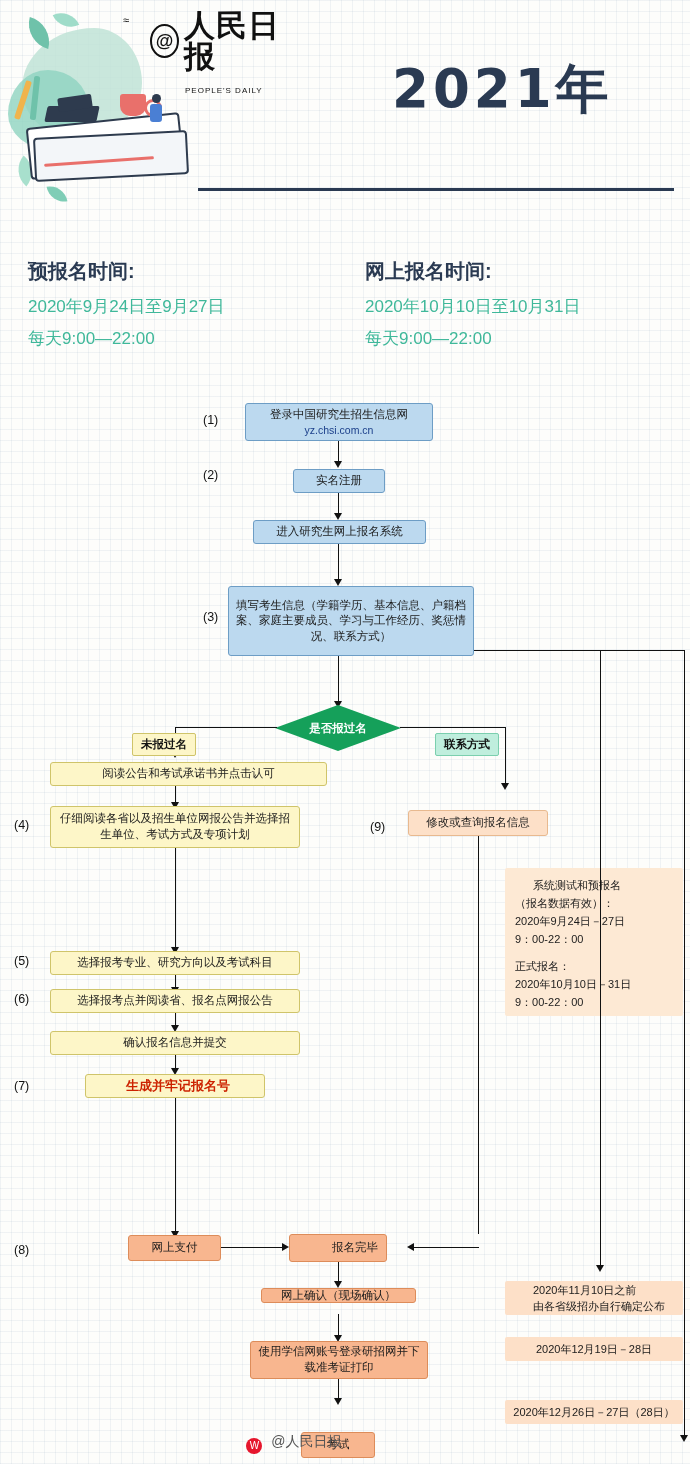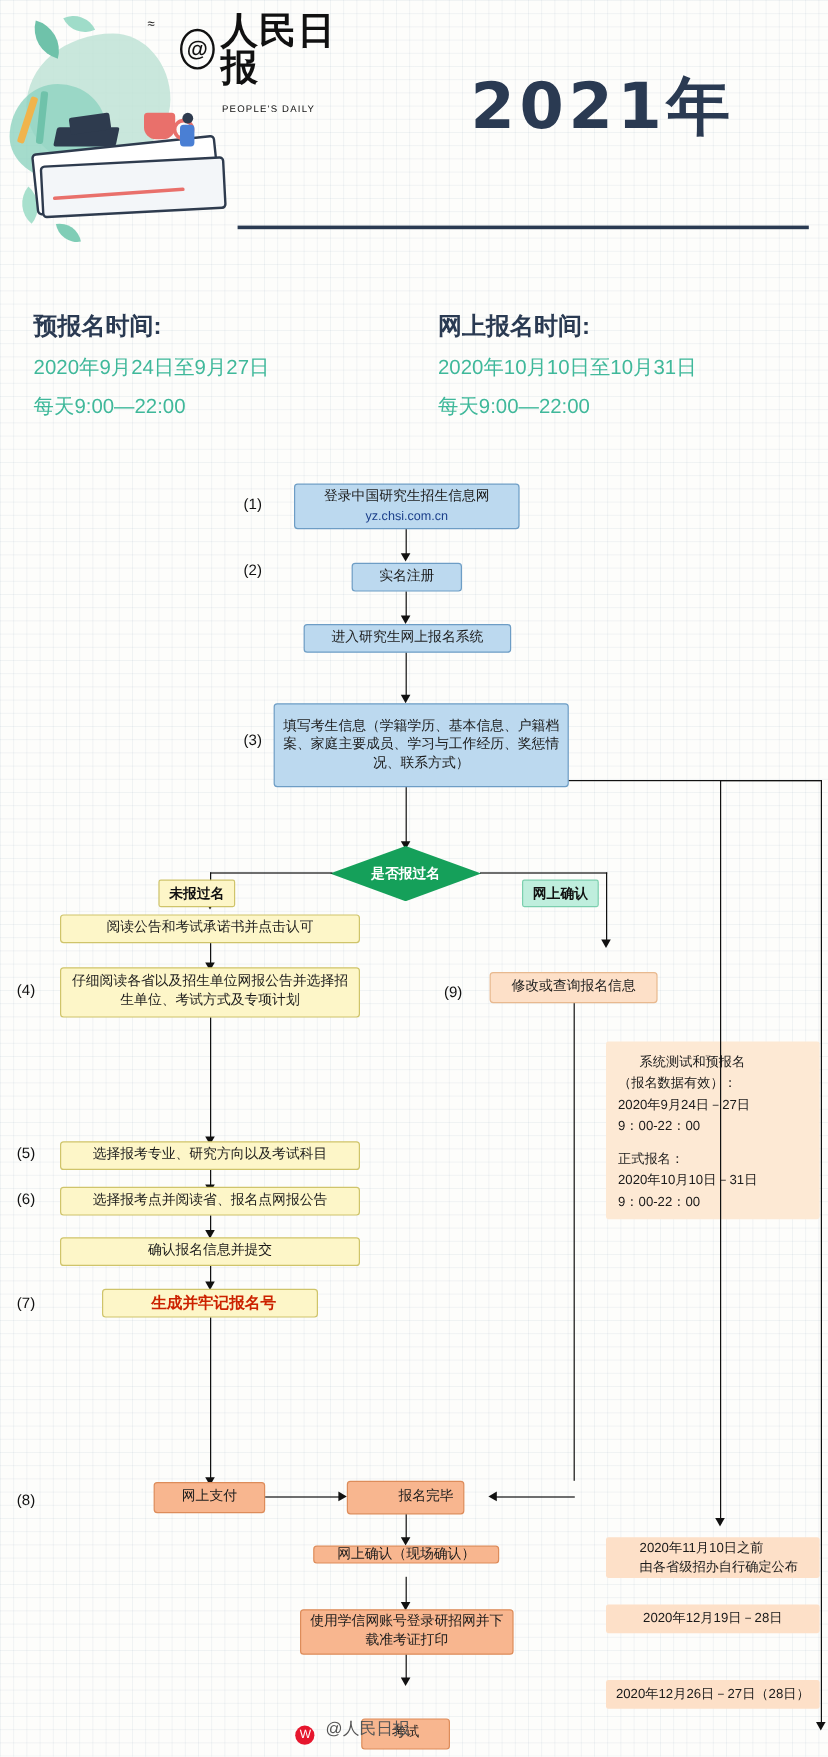--- a/index.html
+++ b/index.html
@@ -211,23 +211,23 @@
   </div>
 
   <div class="ln hl" style="left:175px;top:727px;width:102px;"></div>
   <div class="ln vl" style="left:175px;top:727px;height:25px;"></div>
   <div class="arrow-d" style="left:171px;top:751px;"></div>
   <div class="tag" style="left:132px;top:733px;">未报过名</div>
 
   <div class="ln hl" style="left:400px;top:727px;width:106px;"></div>
   <div class="ln vl" style="left:505px;top:727px;height:57px;"></div>
   <div class="arrow-d" style="left:501px;top:783px;"></div>
-  <div class="tag green" style="left:435px;top:733px;">网上确认</div>
-
-  <div class="node yellow" style="left:50px;top:762px;width:250px;height:24px;">阅读公告和考试承诺书并点击认可</div>
+  <div class="tag green" style="left:435px;top:733px;">联系方式</div>
+
+  <div class="node yellow" style="left:50px;top:762px;width:277px;height:24px;">阅读公告和考试承诺书并点击认可</div>
   <div class="ln vl" style="left:175px;top:786px;height:17px;"></div>
   <div class="arrow-d" style="left:171px;top:802px;"></div>
 
   <div class="stepnum" style="left:14px;top:818px;">(4)</div>
   <div class="node yellow" style="left:50px;top:806px;width:250px;height:42px;">仔细阅读各省以及招生单位网报公告并选择招生单位、考试方式及专项计划</div>
   <div class="ln vl" style="left:175px;top:848px;height:100px;"></div>
   <div class="arrow-d" style="left:171px;top:947px;"></div>
 
   <div class="stepnum" style="left:14px;top:954px;">(5)</div>
   <div class="node yellow" style="left:50px;top:951px;width:250px;height:24px;">选择报考专业、研究方向以及考试科目</div>

